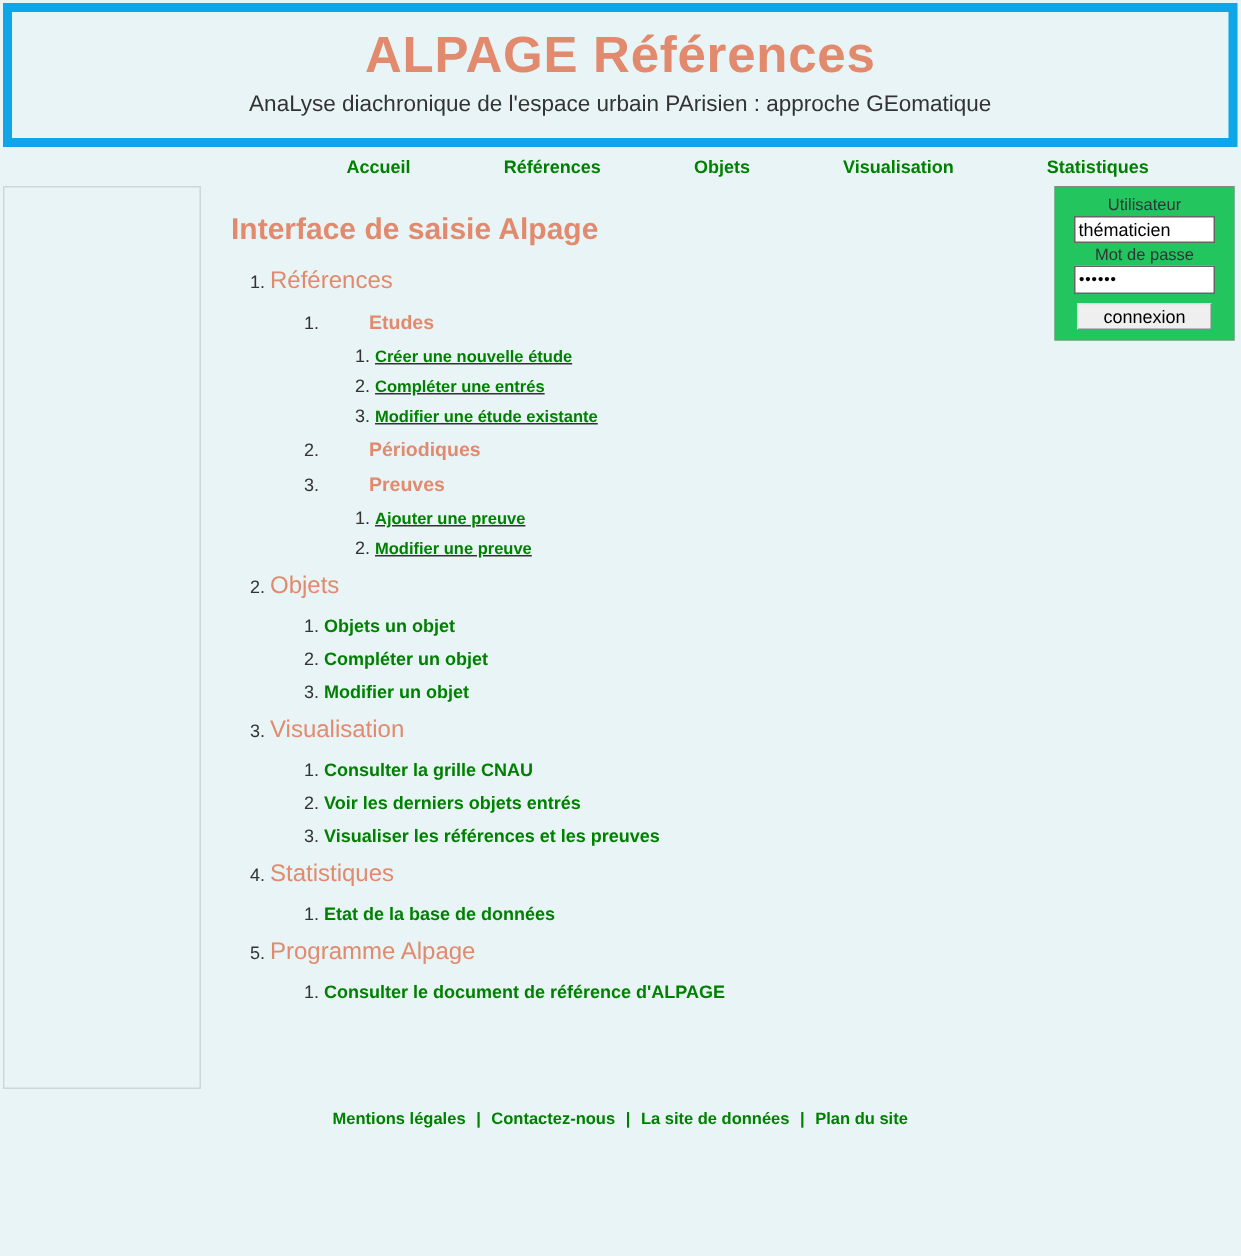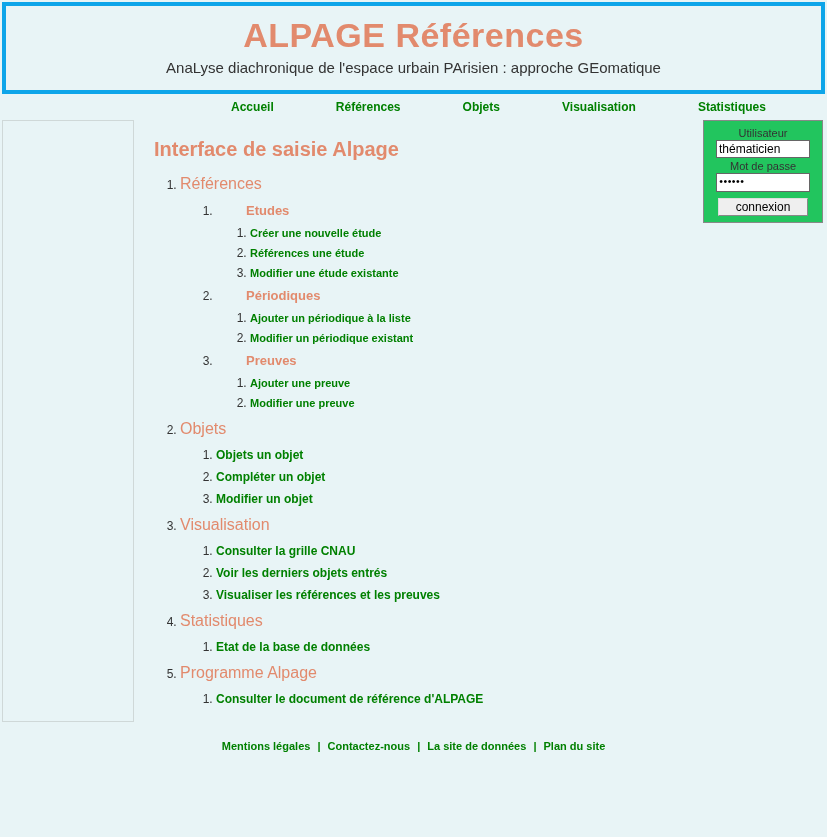--- a/index.html
+++ b/index.html
@@ -5,21 +5,21 @@
   body {
     margin: 0;
     padding: 0;
     background: #e8f4f6;
     font-family: Verdana, Geneva, sans-serif;
     font-size: 12px;
     color: #333;
     width: 827px;
   }
   .header-box {
-    border: 4px solid #0ea5e9;
+    border: 6px solid #0ea5e9;
     margin: 2px 2px 0 2px;
     padding: 10px 0 14px 0;
     text-align: center;
   }
   .site-title {
     font-size: 34px;
     font-weight: bold;
     color: #e28a6d;
     margin: 0 0 4px 0;
     letter-spacing: 0.5px;
@@ -92,20 +92,21 @@
     font-weight: bold;
     font-size: 12px;
     text-decoration: none;
   }
   ol.lvl3 {
     margin-top: 8px;
     padding-left: 34px;
   }
   ol.lvl3 > li {
     margin-bottom: 6px;
+    text-decoration: underline;
   }
   .lvl3-link {
     color: #008000;
     font-weight: bold;
     font-size: 11px;
     text-decoration: none;
   }
   .login-box {
     width: 110px;
     border: 1px solid #888;
@@ -185,30 +186,26 @@
 
     <ol class="lvl1">
 
       <li>
         <span class="lvl1-label">Références</span>
         <ol class="lvl2">
           <li>
             <span class="lvl2-label">Etudes</span>
             <ol class="lvl3">
               <li><a href="#" class="lvl3-link">Créer une nouvelle étude</a></li>
-              <li><a href="#" class="lvl3-link">Références une étude</a></li>
+              <li><a href="#" class="lvl3-link">Compléter une entrés</a></li>
               <li><a href="#" class="lvl3-link">Modifier une étude existante</a></li>
             </ol>
           </li>
           <li>
             <span class="lvl2-label">Périodiques</span>
-            <ol class="lvl3">
-              <li><a href="#" class="lvl3-link">Ajouter un périodique à la liste</a></li>
-              <li><a href="#" class="lvl3-link">Modifier un périodique existant</a></li>
-            </ol>
           </li>
           <li>
             <span class="lvl2-label">Preuves</span>
             <ol class="lvl3">
               <li><a href="#" class="lvl3-link">Ajouter une preuve</a></li>
               <li><a href="#" class="lvl3-link">Modifier une preuve</a></li>
             </ol>
           </li>
         </ol>
       </li>

